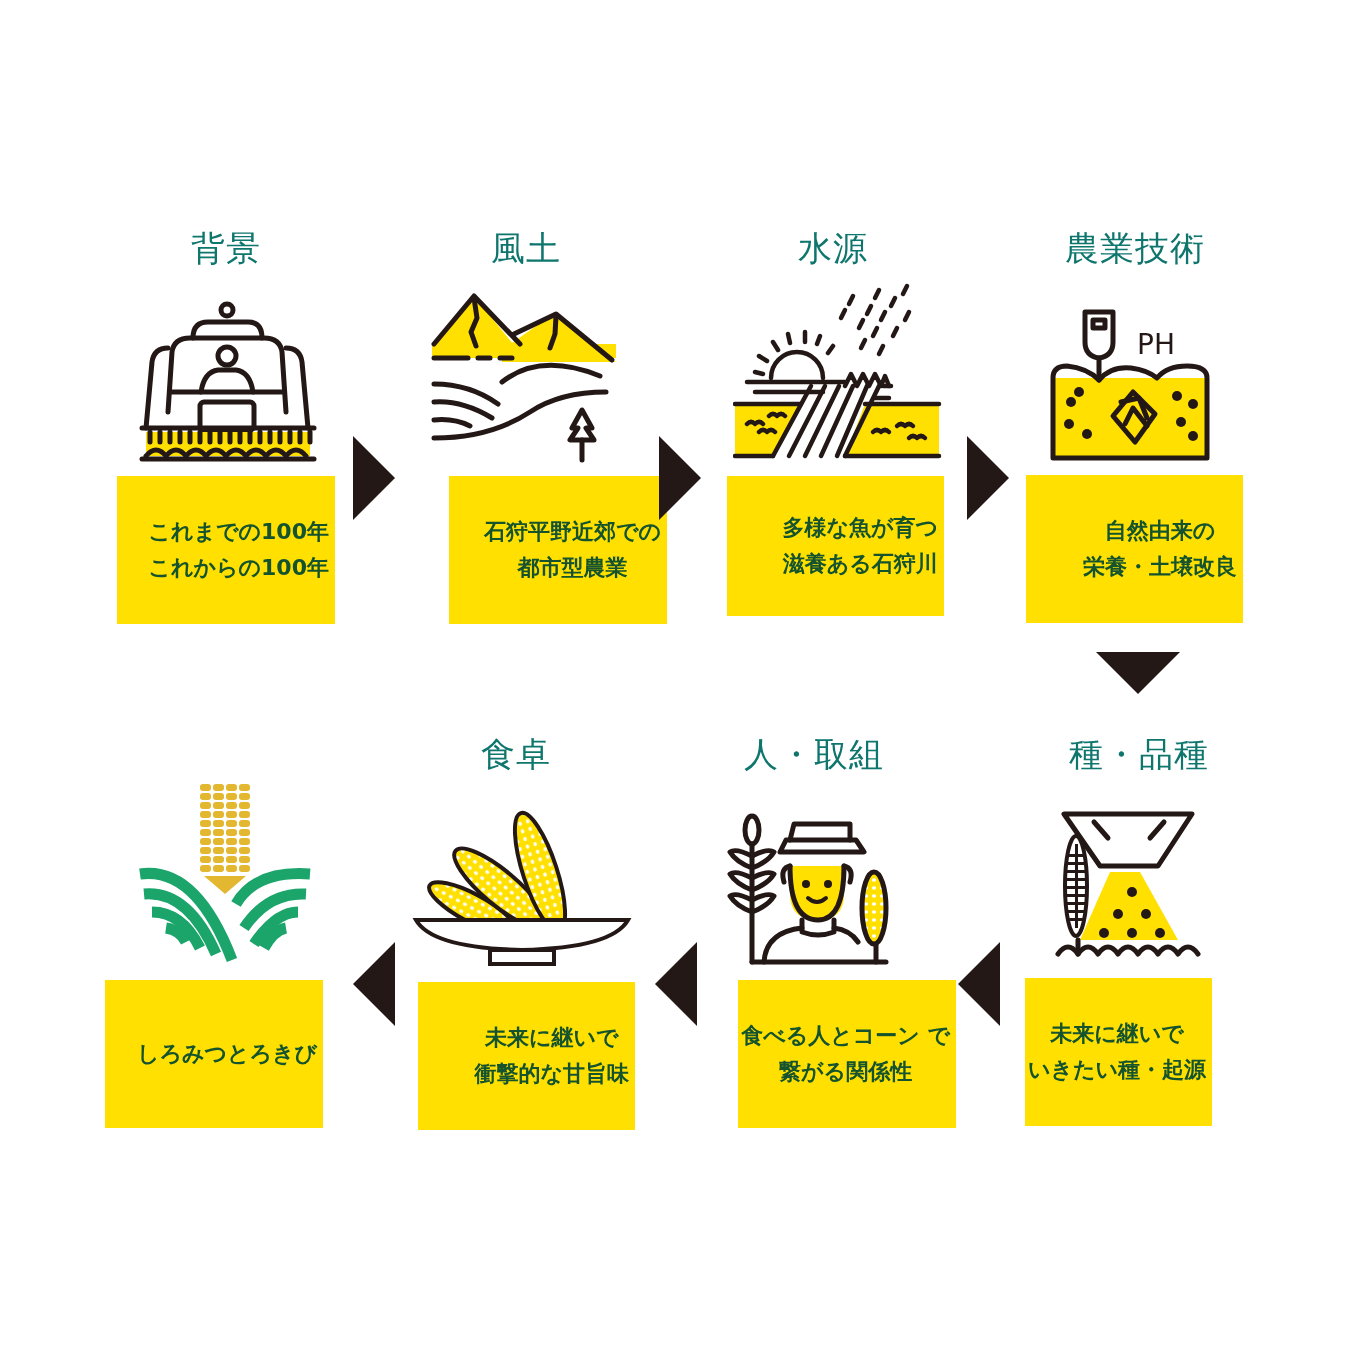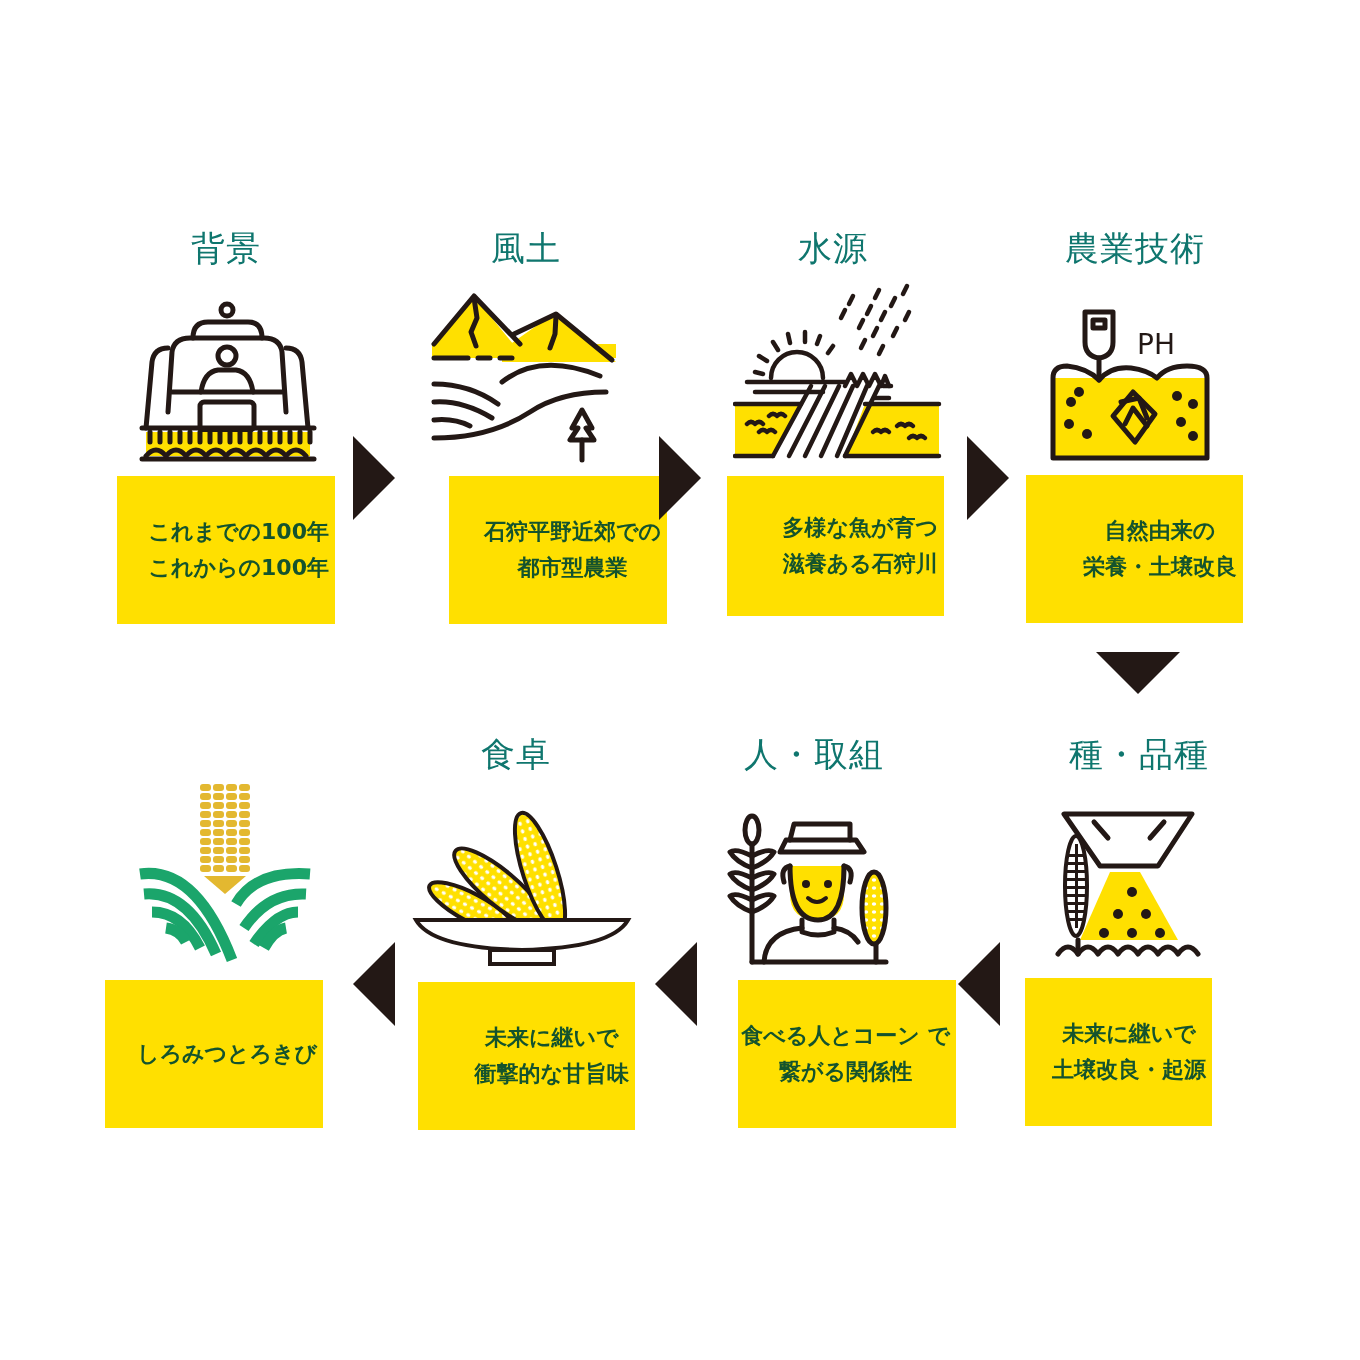--- a/index.html
+++ b/index.html
@@ -284,15 +284,15 @@
 </div>
 <div class="box" style="left:738px; top:980px; width:218px; height:148px;">
   <div>
       <span>食べる人とコーン で</span>
       <span>繋がる関係性</span>
     </div>
 </div>
 <div class="box" style="left:1025px; top:978px; width:187px; height:148px;padding-left:12px;">
   <div>
       <span>未来に継いで</span>
-      <span>土壌改良・起源</span>
+      <span>いきたい種・起源</span>
     </div>
 </div>
 
 </body></html>

